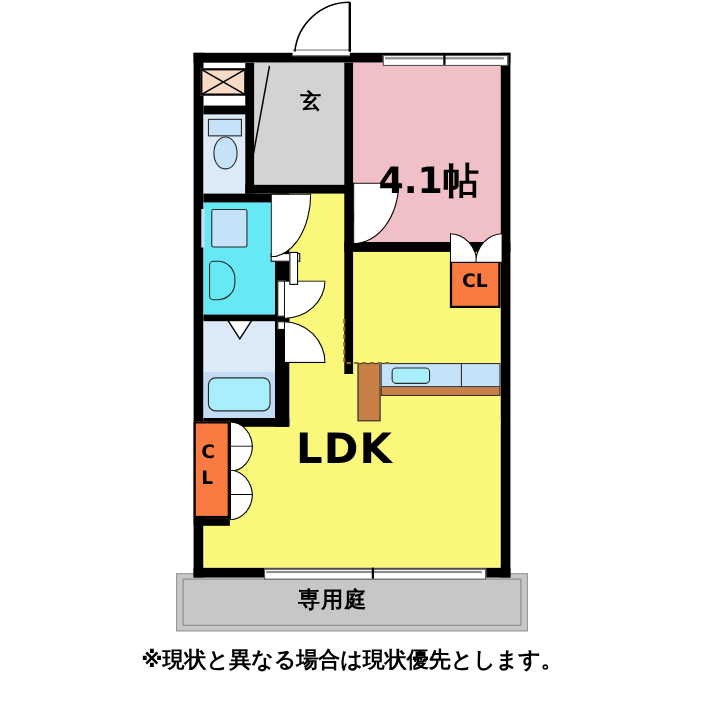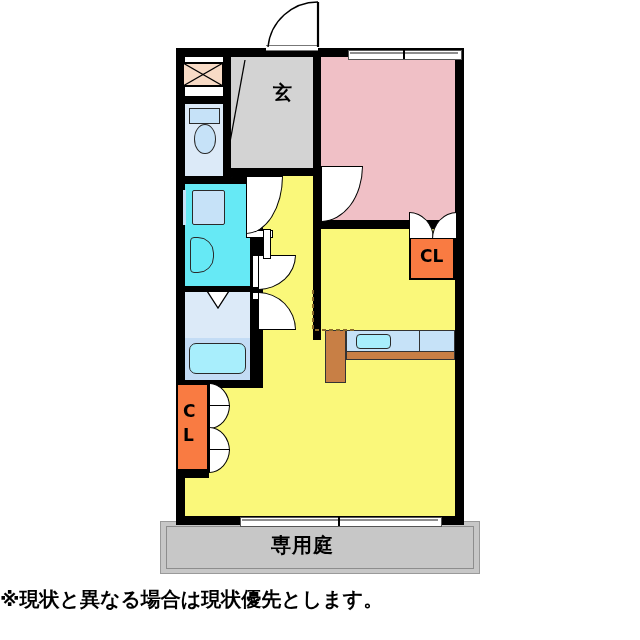--- a/index.html
+++ b/index.html
@@ -51,21 +51,21 @@
   .arc.tr{border-radius:0 100% 0 0;}
   .arc.br{border-radius:0 0 100% 0;}
 
   .doorleaf{position:absolute;background:#fff;border:1.4px solid #000;}
 
   
   .win{position:absolute;background:#fff;border:1.2px solid #555;}
 
   
   .caption{
-    position:absolute;left:0;width:640px;
+    position:absolute;left:0;width:640px;text-align:center;
     color:#000;font-weight:700;
   }
 </style>
 </head>
 <body>
 
 <div id="plan">
 
   <div class="abs fill-gardengray" style="left:160px;top:521px;width:320px;height:53px;border:1px solid #9a9a9a;"></div>
   <div class="abs" style="left:166px;top:526px;width:308px;height:43px;border:1px solid #8d8d8d;"></div>
@@ -190,19 +190,21 @@
   <div class="win" style="left:348px;top:50px;width:112px;height:8px;"></div>
   <div class="abs" style="left:350px;top:52px;width:108px;height:2px;background:#8e8e8e;"></div>
   <div class="abs" style="left:403px;top:49px;width:1.6px;height:10px;background:#000;"></div>
 
   <div class="win" style="left:240px;top:517px;width:200px;height:8px;"></div>
   <div class="abs" style="left:242px;top:519px;width:196px;height:2px;background:#8e8e8e;"></div>
   <div class="abs" style="left:338px;top:516px;width:1.6px;height:10px;background:#000;"></div>
 
   <div class="abs" style="left:183px;top:190px;width:3px;height:35px;background:#c6e2f8;"></div>
 
-
+  <div class="lbl" style="left:344px;top:147px;font-size:33px;">4.1帖</div>
+
+  <div class="lbl" style="left:269px;top:389px;font-size:38px;letter-spacing:1px;">LDK</div>
 
   <div class="lbl" style="left:273px;top:83px;font-size:19px;">玄</div>
 
   <div class="caption" style="top:586px;font-size:20px;">※現状と異なる場合は現状優先とします。</div>
 
 </div>
 
 </body></html>

